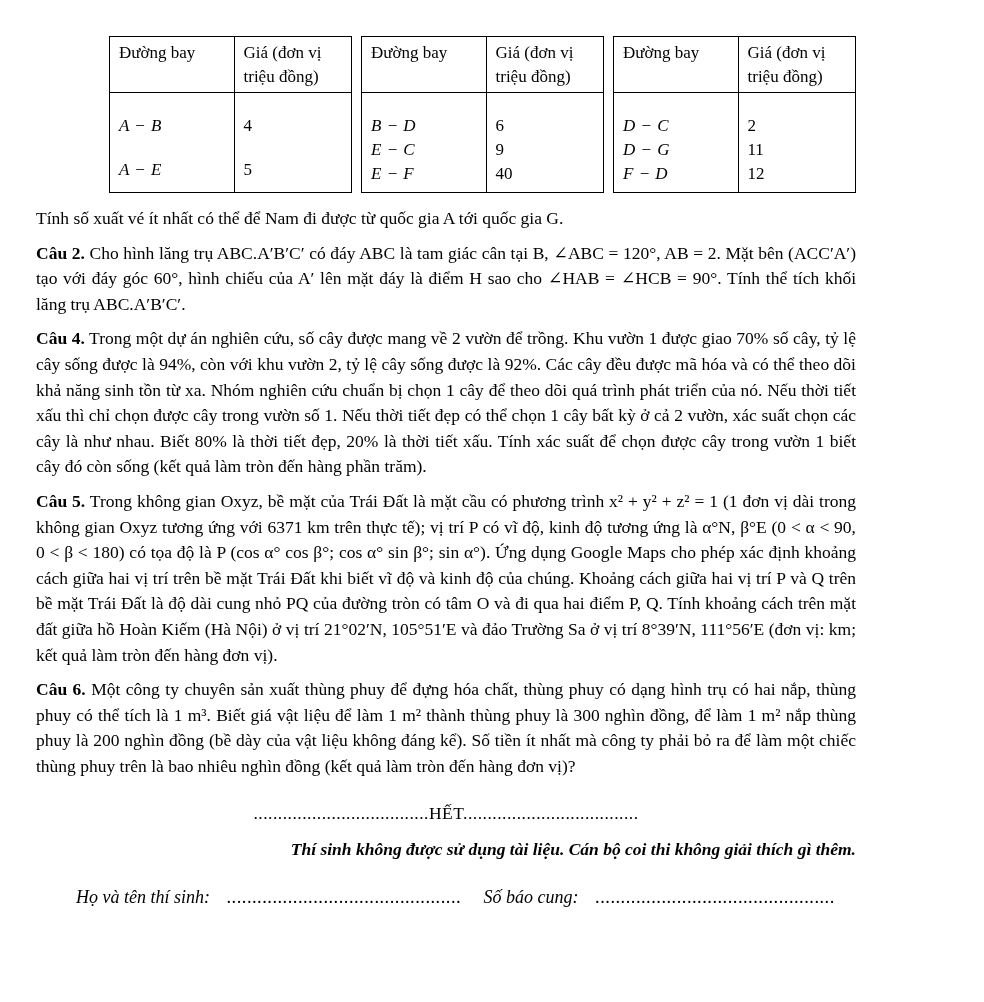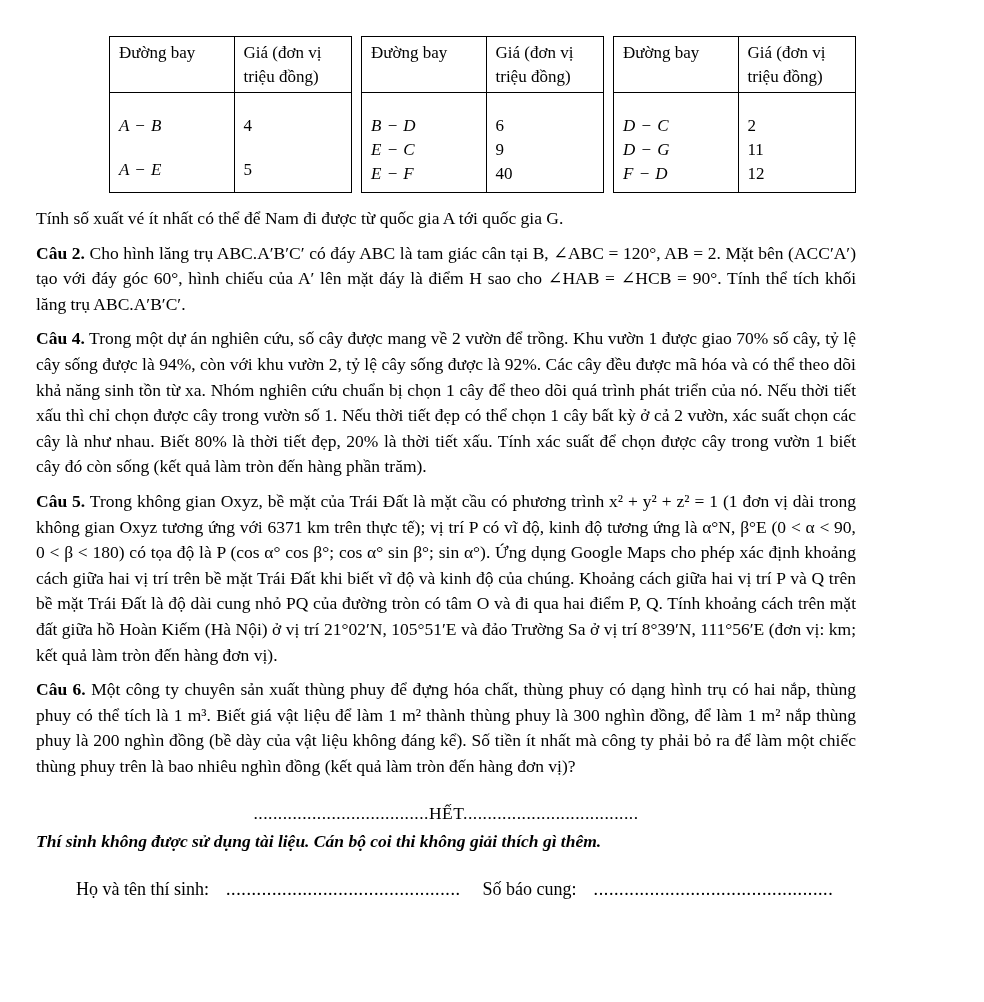--- a/index.html
+++ b/index.html
@@ -30,22 +30,22 @@
   
   .para {
     text-align: justify;
     font-size: 17.5px; line-height: 25.6px;
     margin: 0 0 9px 0;
   }
   .qlabel { font-weight: bold; }
 
   
   .het-row { text-align: center; margin-top: 24px; font-size: 17.5px; font-weight: normal; letter-spacing: 0.5px; }
-  .note-row { text-align: left; font-style: italic; font-weight: bold; font-size: 17.5px; margin-top: 7px; }
-  .sign-row { display: flex; align-items: baseline; margin-top: 27px; padding-left: 40px; font-size: 18px; }
+  .note-row { text-align: right; font-style: italic; font-weight: bold; font-size: 17.5px; margin-top: 15px; }
+  .sign-row { display: flex; align-items: baseline; margin-top: 27px; padding-left: 40px; font-size: 18px; font-style: italic; }
   .sign-label { white-space: nowrap; }
   .sign-dots { margin-left: 17px; margin-right: 22px; letter-spacing: 0.6px; white-space: nowrap; }
 </style>
 </head>
 <body>
 
 <div class="page">
 
   <div class="tables-row">
 

